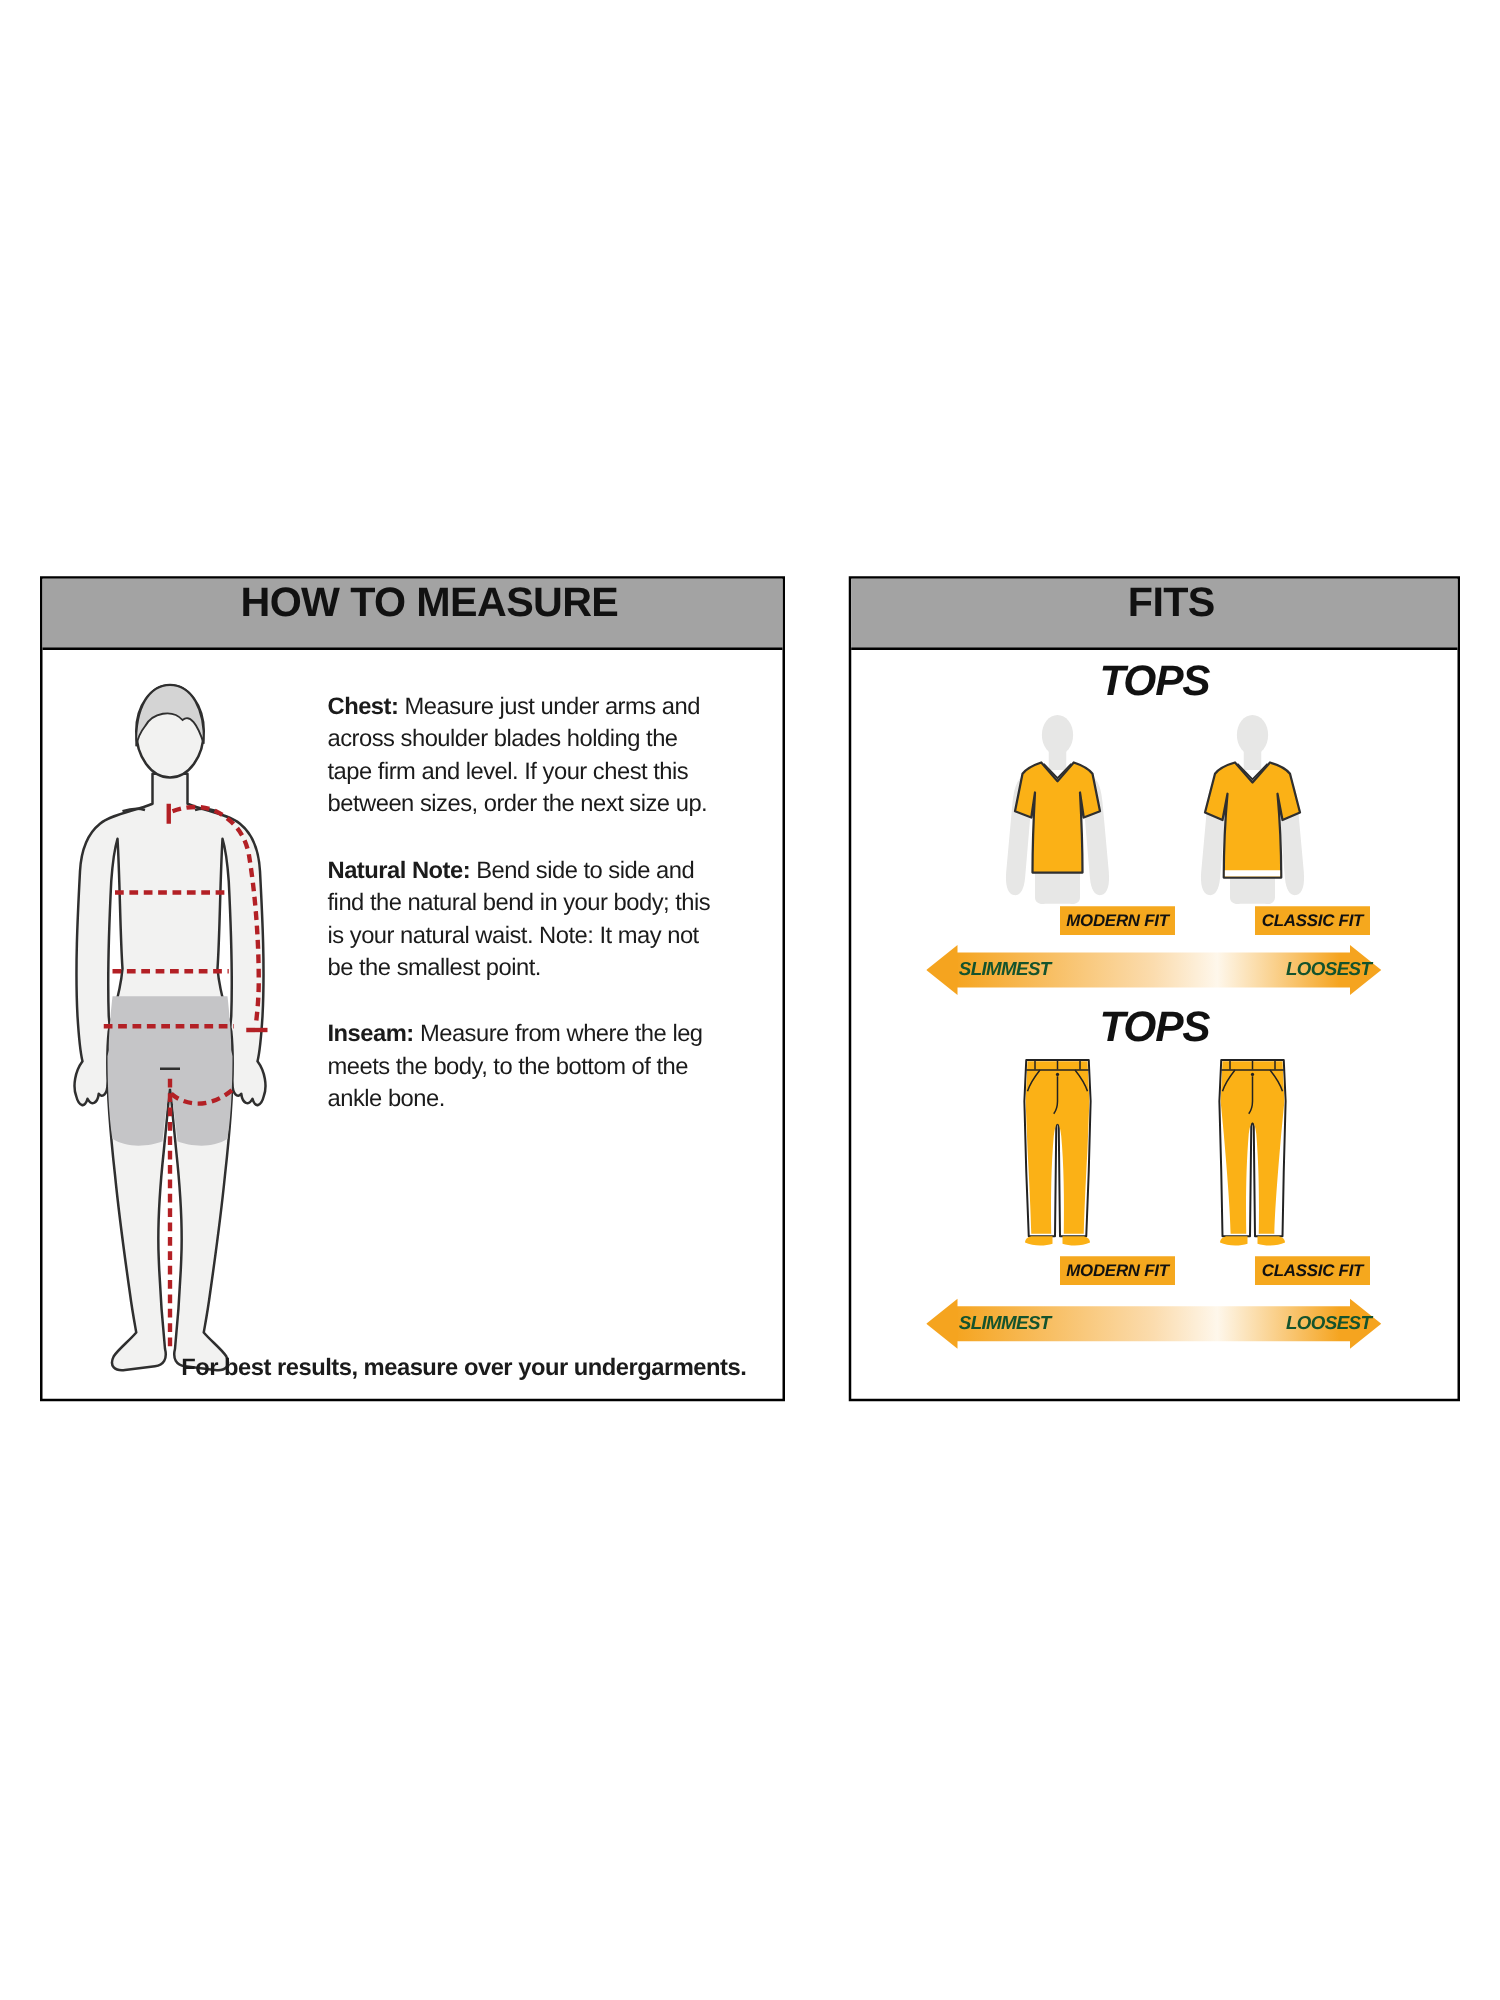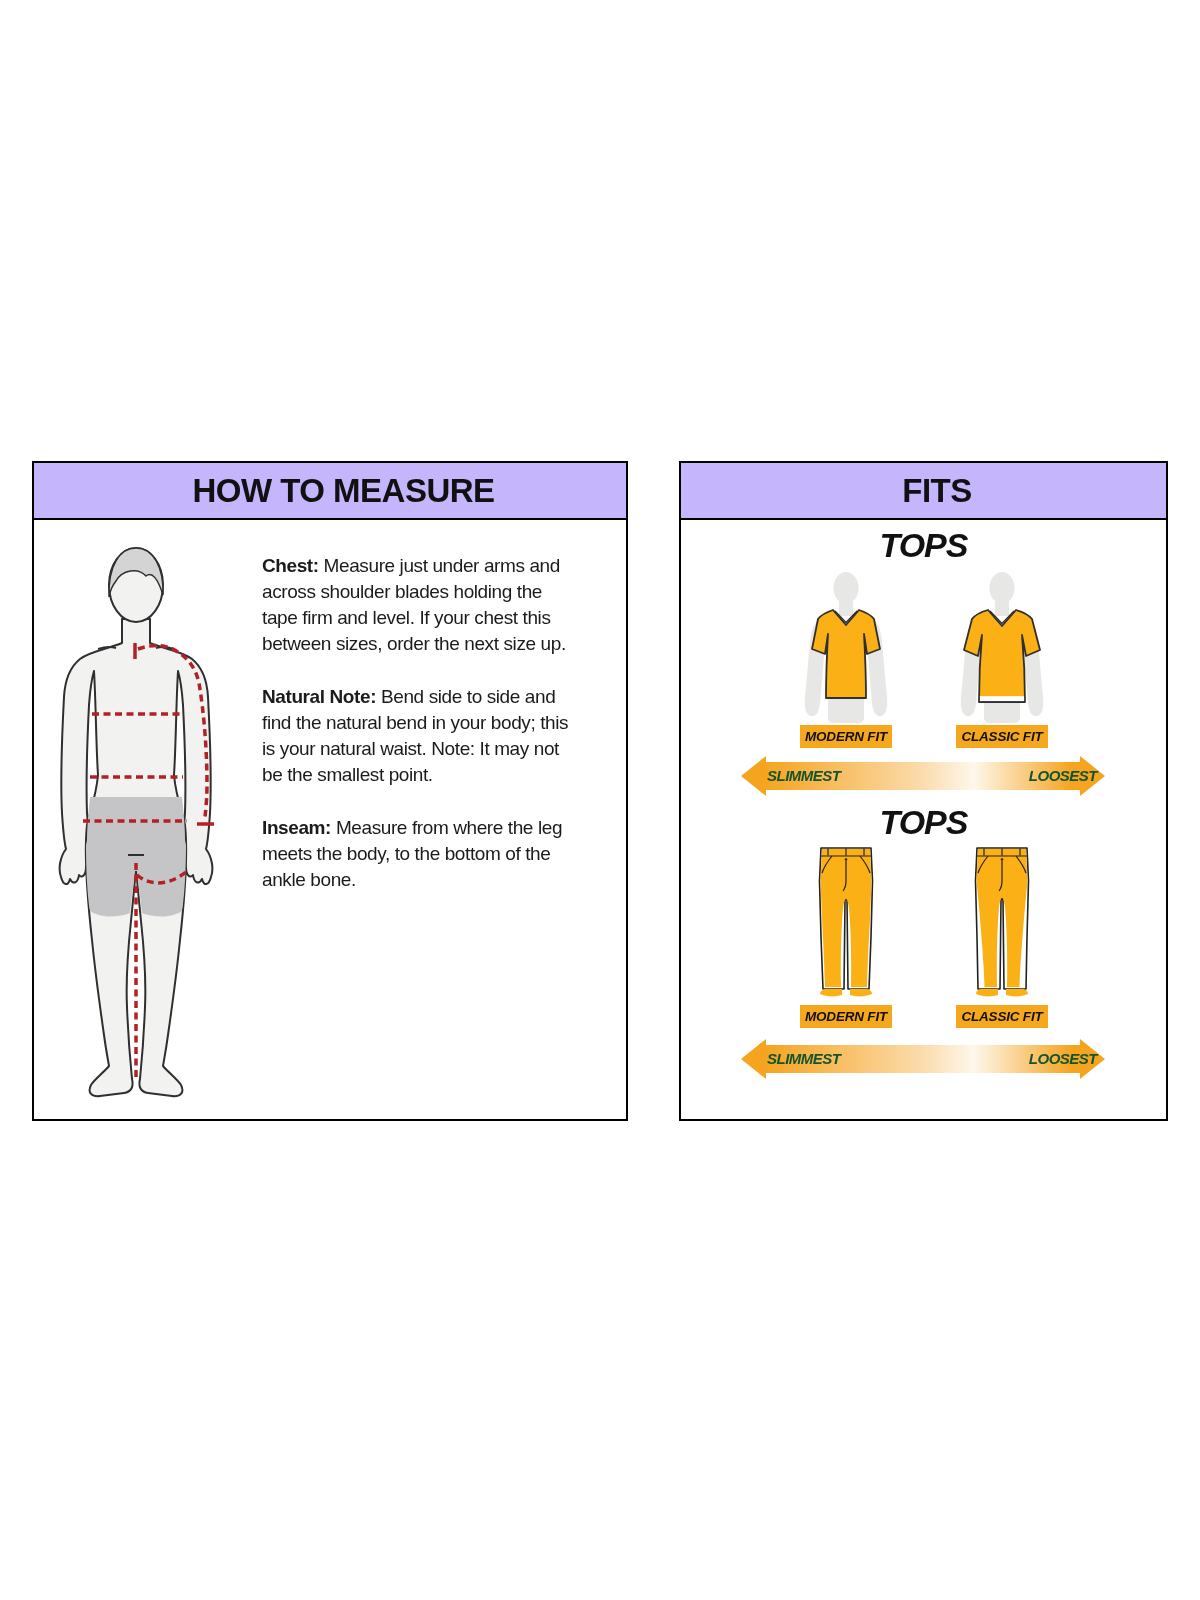--- a/index.html
+++ b/index.html
@@ -1,22 +1,22 @@
 <!DOCTYPE html>
 <html><head>
 <meta charset="utf-8">
 <style>
   html,body{margin:0;padding:0;background:#ffffff;}
   .canvas{position:relative;width:1200px;height:1600px;background:#ffffff;overflow:hidden;
           font-family:"Liberation Sans", sans-serif;color:#1b1b1b;}
   .panel{position:absolute;border:2px solid #000;background:#fff;box-sizing:border-box;}
   .panel-left{left:32px;top:461px;width:596px;height:660px;}
   .panel-right{left:679px;top:461px;width:489px;height:660px;}
-  .panel-header{height:55px;background:#c4b5fd;border-bottom:2px solid #000;
-                display:flex;align-items:center;justify-content:center;padding-left:27px;}
+  .panel-header{height:55px;background:#a3a3a3;border-bottom:2px solid #000;
+                display:flex;align-items:flex-start;justify-content:center;padding-left:27px;}
   .panel-header h2{margin:0;font-size:33px;font-weight:700;letter-spacing:-.5px;color:#111;}
   .panel-body{position:relative;width:100%;}
   .panel-left .panel-body{height:601px;}
   .panel-right .panel-body{height:471px;font-style:italic;}
 
   
   .figure-svg{position:absolute;left:12px;top:25px;width:190px;height:560px;}
   .measure-text{position:absolute;left:228px;top:33px;width:360px;
                 font-size:19px;line-height:26px;letter-spacing:-.4px;}
   .measure-text p{margin:0 0 27px 0;}
@@ -32,21 +32,21 @@
   .heading-pants{top:283px;}
   .fit-fig{position:absolute;}
   .top-fig{width:96px;height:155px;top:52px;}
   .top-fig.modern{left:117px;}
   .top-fig.classic{left:273px;}
   .pants-fig{width:56px;height:150px;top:327px;}
   .pants-fig.modern{left:137px;}
   .pants-fig.classic{left:293px;}
   .fit-label{position:absolute;width:92px;height:23px;background:#F5A81E;
              display:flex;align-items:center;justify-content:center;
-             font-size:13.5px;font-weight:700;letter-spacing:-.2px;color:#111;}
+             font-size:13.5px;font-weight:700;letter-spacing:-.2px;color:#111;margin-left:48px;}
   .row1{top:205px;} .row2{top:485px;}
   .lab-modern{left:119px;} .lab-classic{left:275px;}
   .scale-arrow{position:absolute;left:60px;width:364px;height:42px;}
   .arrow1{top:235px;} .arrow2{top:518px;}
   .scale-arrow svg{position:absolute;left:0;top:0;}
   .scale-word{position:absolute;top:0;height:42px;line-height:42px;
               font-size:15px;font-weight:700;letter-spacing:-.5px;color:#14532d;}
   .scale-left{left:26px;} .scale-right{right:8px;}
 </style>
 </head>
@@ -164,20 +164,21 @@
 be the smallest point.</span>
         </p>
         <p>
           <b>Inseam:</b>
           <span>Measure from where the leg
 meets the body, to the bottom of the
 ankle bone.</span>
         </p>
       </div>
 
+      <p class="footnote">For best results, measure over your undergarments.</p>
     </div>
   </section>
 
   <section class="panel panel-right">
     <header class="panel-header">
       <h2>FITS</h2>
     </header>
     <div class="panel-body">
 
       <h3 class="group-heading heading-tops">TOPS</h3>

